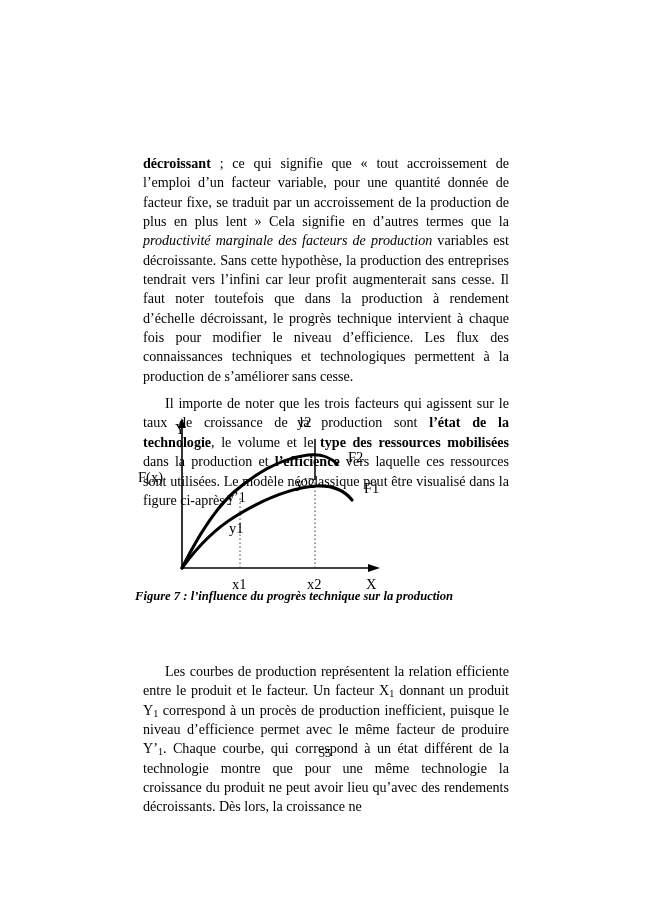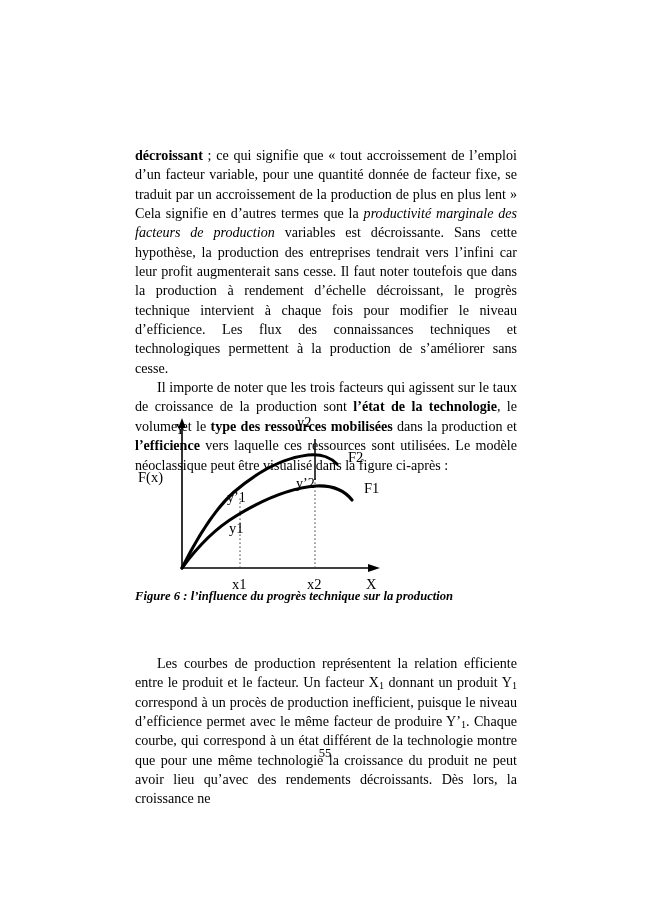--- a/index.html
+++ b/index.html
@@ -22,21 +22,21 @@
     height: 920px;
     background: #ffffff;
   }
   .content {
     position: absolute;
     left: 135px;
     top: 146px;
     width: 382px;
   }
   p.body-par {
-    margin: 0;
+    margin: 8px;
     font-size: 14.1px;
     line-height: 19.35px;
     text-align: justify;
     text-justify: inter-word;
     hyphens: none;
   }
   p.indent {
     text-indent: 22px;
   }
   b { font-weight: bold; }
@@ -124,21 +124,21 @@
       <text x="166" y="76" font-family="Liberation Serif, serif" font-size="14" fill="#000">y’2</text>
       <text x="97" y="90" font-family="Liberation Serif, serif" font-size="14" fill="#000">y’1</text>
       <text x="99" y="121" font-family="Liberation Serif, serif" font-size="14.5" fill="#000">y1</text>
 
       <text x="102" y="177" font-family="Liberation Serif, serif" font-size="14.5" fill="#000">x1</text>
       <text x="177" y="177" font-family="Liberation Serif, serif" font-size="14.5" fill="#000">x2</text>
       <text x="236" y="177" font-family="Liberation Serif, serif" font-size="14.5" fill="#000">X</text>
     </svg>
   </div>
 
-  <div class="caption">Figure 6 : l’influence du progrès technique sur la production</div>
+  <div class="caption">Figure 7 : l’influence du progrès technique sur la production</div>
 
   <div class="after-figure">
     <p class="body-par indent" id="par3"><span>Les courbes de production représentent la relation efficiente entre le produit et le facteur. Un facteur X</span><sub>1</sub><span> donnant un produit Y</span><sub>1</sub><span> correspond à un procès de production inefficient, puisque le niveau d’efficience permet avec le même facteur de produire Y’</span><sub>1</sub><span>. Chaque courbe, qui correspond à un état différent de la technologie montre que pour une même technologie la croissance du produit ne peut avoir lieu qu’avec des rendements décroissants. Dès lors, la croissance ne</span></p>
   </div>
 
   <div class="page-number">55</div>
 
 </div>
 
 </body></html>

